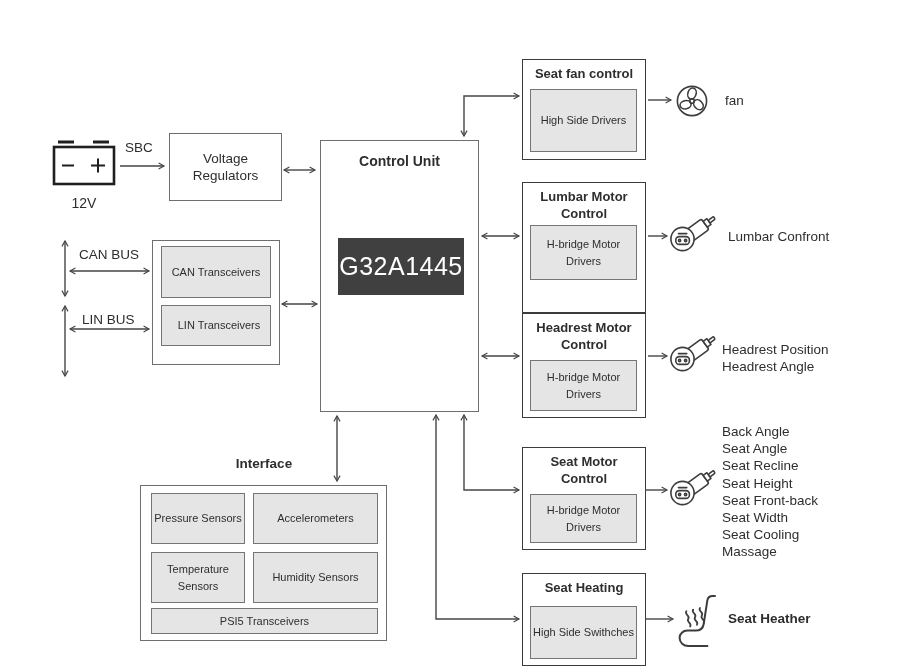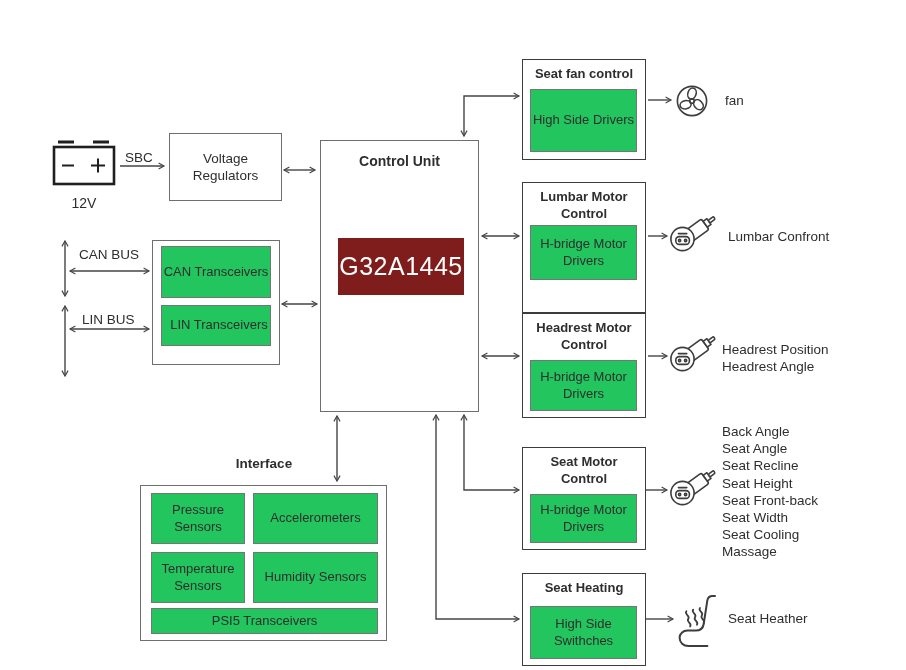--- a/index.html
+++ b/index.html
@@ -5,23 +5,23 @@
   html,body{margin:0;padding:0;background:#ffffff;}
   .canvas{
     position:relative;width:906px;height:670px;background:#ffffff;
     font-family:"Liberation Sans","DejaVu Sans",sans-serif;color:#2e2e2e;overflow:hidden;
   }
   .abs{position:absolute;box-sizing:border-box;}
   svg{display:block;}
   
   .box{position:absolute;box-sizing:border-box;background:#fff;border:1.5px solid #3c3c3c;}
   .box.soft{border-color:#6e6e6e;}
-  .inner-box{position:absolute;box-sizing:border-box;border:1.4px solid #757575;background:#22c55e;
+  .inner-box{position:absolute;box-sizing:border-box;border:1.4px solid #757575;background:#e5e5e5;
     display:flex;align-items:center;justify-content:center;text-align:center;
-    font-size:13px;line-height:16.5px;}
+    font-size:11px;line-height:16.5px;}
   .flexc{display:flex;align-items:center;justify-content:center;text-align:center;}
   .mod-title{position:absolute;left:0;right:0;top:6px;text-align:center;
     font-weight:bold;font-size:13px;line-height:16.5px;padding:0 3px;}
   .sec-title{font-weight:bold;font-size:14px;}
   .label{position:absolute;font-size:13.5px;line-height:17px;white-space:nowrap;}
   .chip{position:absolute;display:flex;align-items:center;justify-content:center;
     color:#ffffff;font-size:25px;letter-spacing:0.5px;font-weight:normal;}
   .out-list div{font-size:13.5px;line-height:17.2px;white-space:nowrap;}
   
   .wires{position:absolute;left:0;top:0;pointer-events:none;}
@@ -63,34 +63,34 @@
     <g stroke="#1f1f1f" fill="none">
       <line x1="8" y1="6" x2="24" y2="6" stroke-width="3"></line>
       <line x1="43" y1="6" x2="59" y2="6" stroke-width="3"></line>
       <rect x="4" y="11" width="60" height="37" stroke-width="2.6"></rect>
       <line x1="12" y1="29.5" x2="24" y2="29.5" stroke-width="2"></line>
       <line x1="41" y1="29.5" x2="55" y2="29.5" stroke-width="2"></line>
       <line x1="48" y1="22.5" x2="48" y2="36.5" stroke-width="2"></line>
     </g>
   </svg>
   <div class="label" style="left:53px;top:195px;width:62px;text-align:center;font-size:14px;">12V</div>
-  <div class="label" style="left:125px;top:139px;margin-top:10px;">SBC</div>
+  <div class="label" style="left:125px;top:139px;">SBC</div>
 
   <div class="box soft flexc" style="left:169px;top:133px;width:113px;height:68px;font-size:13.5px;line-height:17px;padding:0 18px;">Voltage Regulators</div>
 
   <div class="label" style="left:79px;top:246px;">CAN BUS</div>
   <div class="label" style="left:82px;top:311px;">LIN BUS</div>
   <div class="box soft" style="left:152px;top:240px;width:128px;height:125px;">
     <div class="inner-box" style="left:8px;top:5px;width:110px;height:52px;">CAN Transceivers</div>
     <div class="inner-box" style="left:8px;top:64px;width:110px;height:41px;padding-left:6px;">LIN Transceivers</div>
   </div>
 
   <div class="box soft" style="left:320px;top:140px;width:159px;height:272px;">
     <div class="mod-title sec-title" style="top:12px;">Control Unit</div>
-    <div class="chip" style="left: 17px; top: 97px; width: 126px; height: 57px; background-color: #7f1d1d;">G32A1445</div>
+    <div class="chip" style="left: 17px; top: 97px; width: 126px; height: 57px; background-color: #404040;">G32A1445</div>
   </div>
 
   <div class="label sec-title" style="left:205px;top:455px;width:118px;text-align:center;">Interface</div>
   <div class="box soft" style="left:140px;top:485px;width:247px;height:156px;">
     <div class="inner-box" style="left:10px;top:7px;width:94px;height:51px;">Pressure Sensors</div>
     <div class="inner-box" style="left:112px;top:7px;width:125px;height:51px;">Accelerometers</div>
     <div class="inner-box" style="left:10px;top:66px;width:94px;height:51px;">Temperature Sensors</div>
     <div class="inner-box" style="left:112px;top:66px;width:125px;height:51px;">Humidity Sensors</div>
     <div class="inner-box" style="left:10px;top:122px;width:227px;height:26px;">PSI5 Transceivers</div>
   </div>
@@ -178,15 +178,15 @@
   <svg class="abs" style="left:677px;top:593px;" width="42" height="56" viewBox="0 0 42 56">
     <g stroke="#3d3d3d" stroke-width="2" fill="none" stroke-linecap="round" stroke-linejoin="round">
       <path d="M38,3 h-2.5 c-3,0 -4.7,1.6 -5.2,4.6 l-3.6,23.4 c-0.7,4.2 -3.8,6.6 -8,6.6 h-8.2 c-4.6,0 -7.9,3.1 -7.9,7.2 0,4.7 3.8,8.2 8.8,8.2 h19"></path>
       <g transform="rotate(-14 18 24)" stroke-width="1.8">
         <path d="M11,32 c3,-2.6 -3,-5.2 0,-7.8 c3,-2.6 -3,-5.2 0,-7.8"></path>
         <path d="M18,32 c3,-2.6 -3,-5.2 0,-7.8 c3,-2.6 -3,-5.2 0,-7.8"></path>
         <path d="M25,32 c3,-2.6 -3,-5.2 0,-7.8 c3,-2.6 -3,-5.2 0,-7.8"></path>
       </g>
     </g>
   </svg>
-  <div class="label" style="left:728px;top:610px;">Seat Heather</div>
+  <div class="label" style="left:728px;top:610px;font-weight:bold;">Seat Heather</div>
 
 </div>
 
 </body></html>

